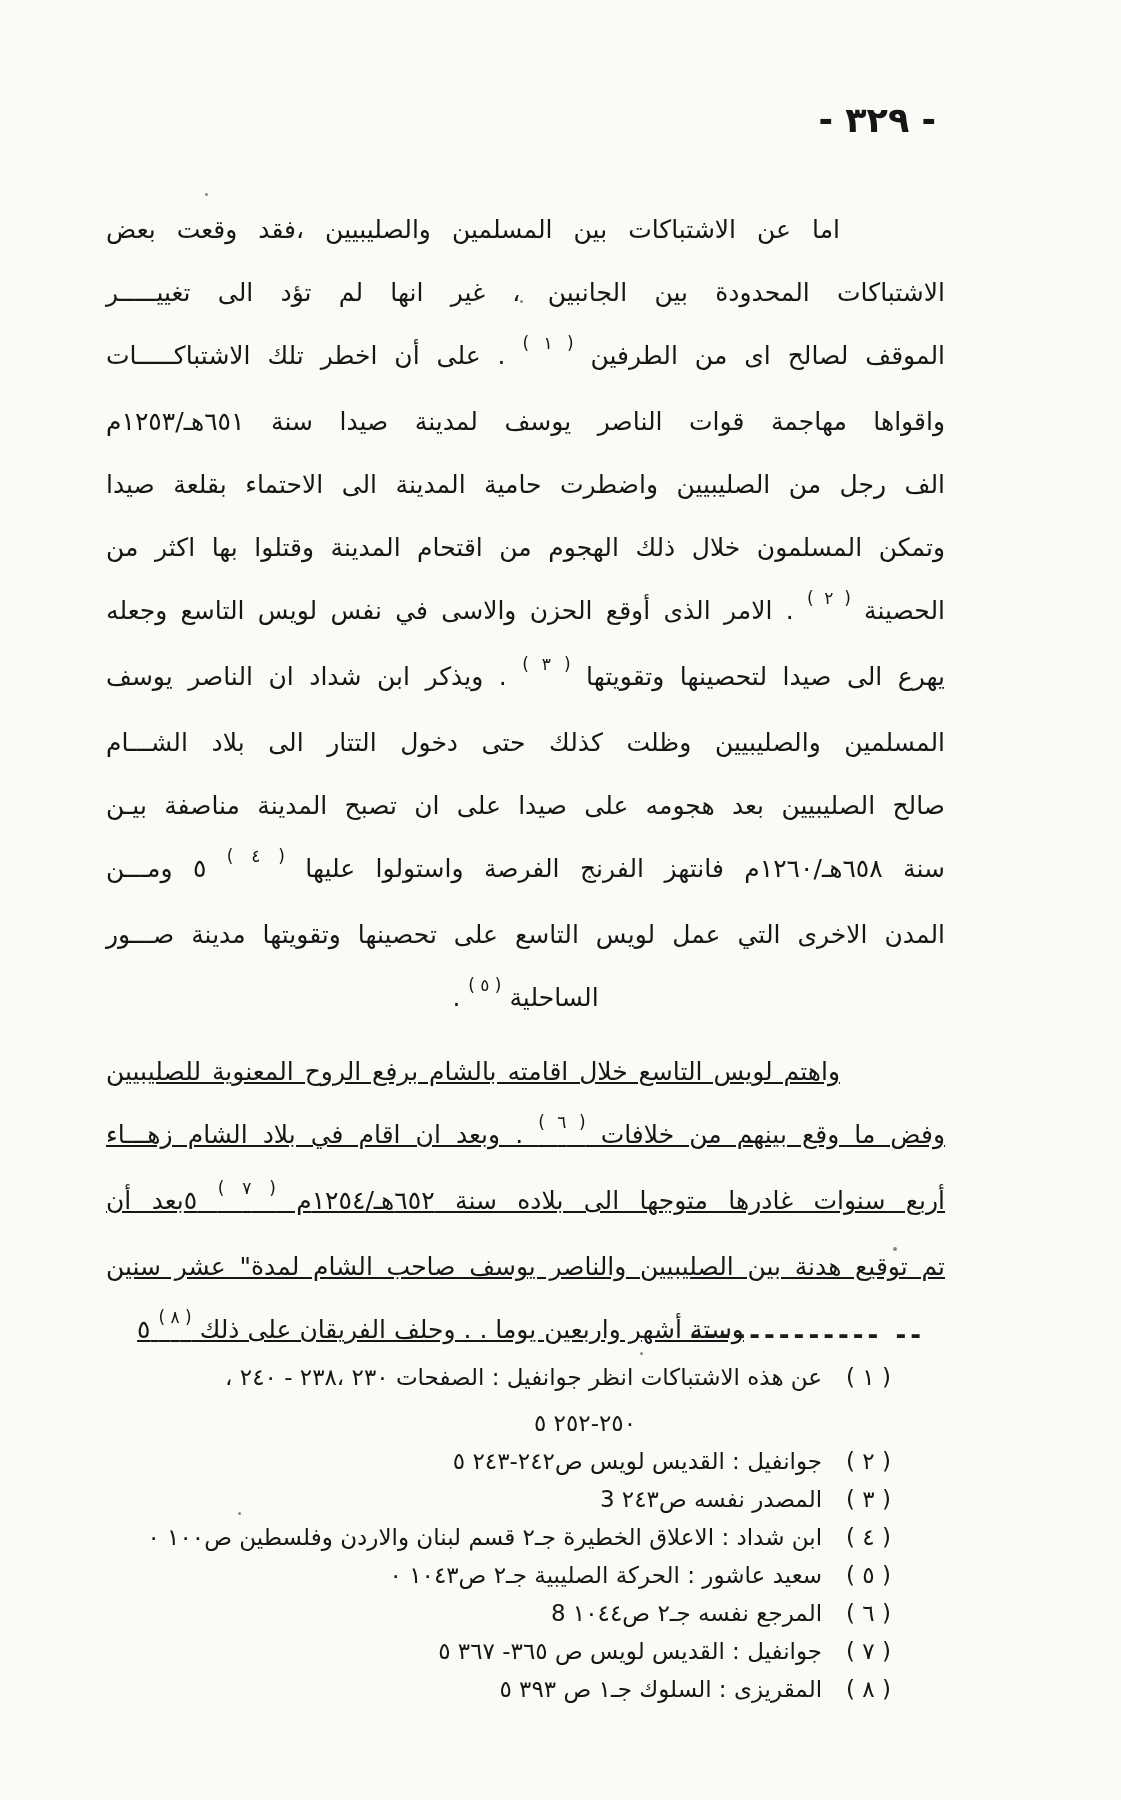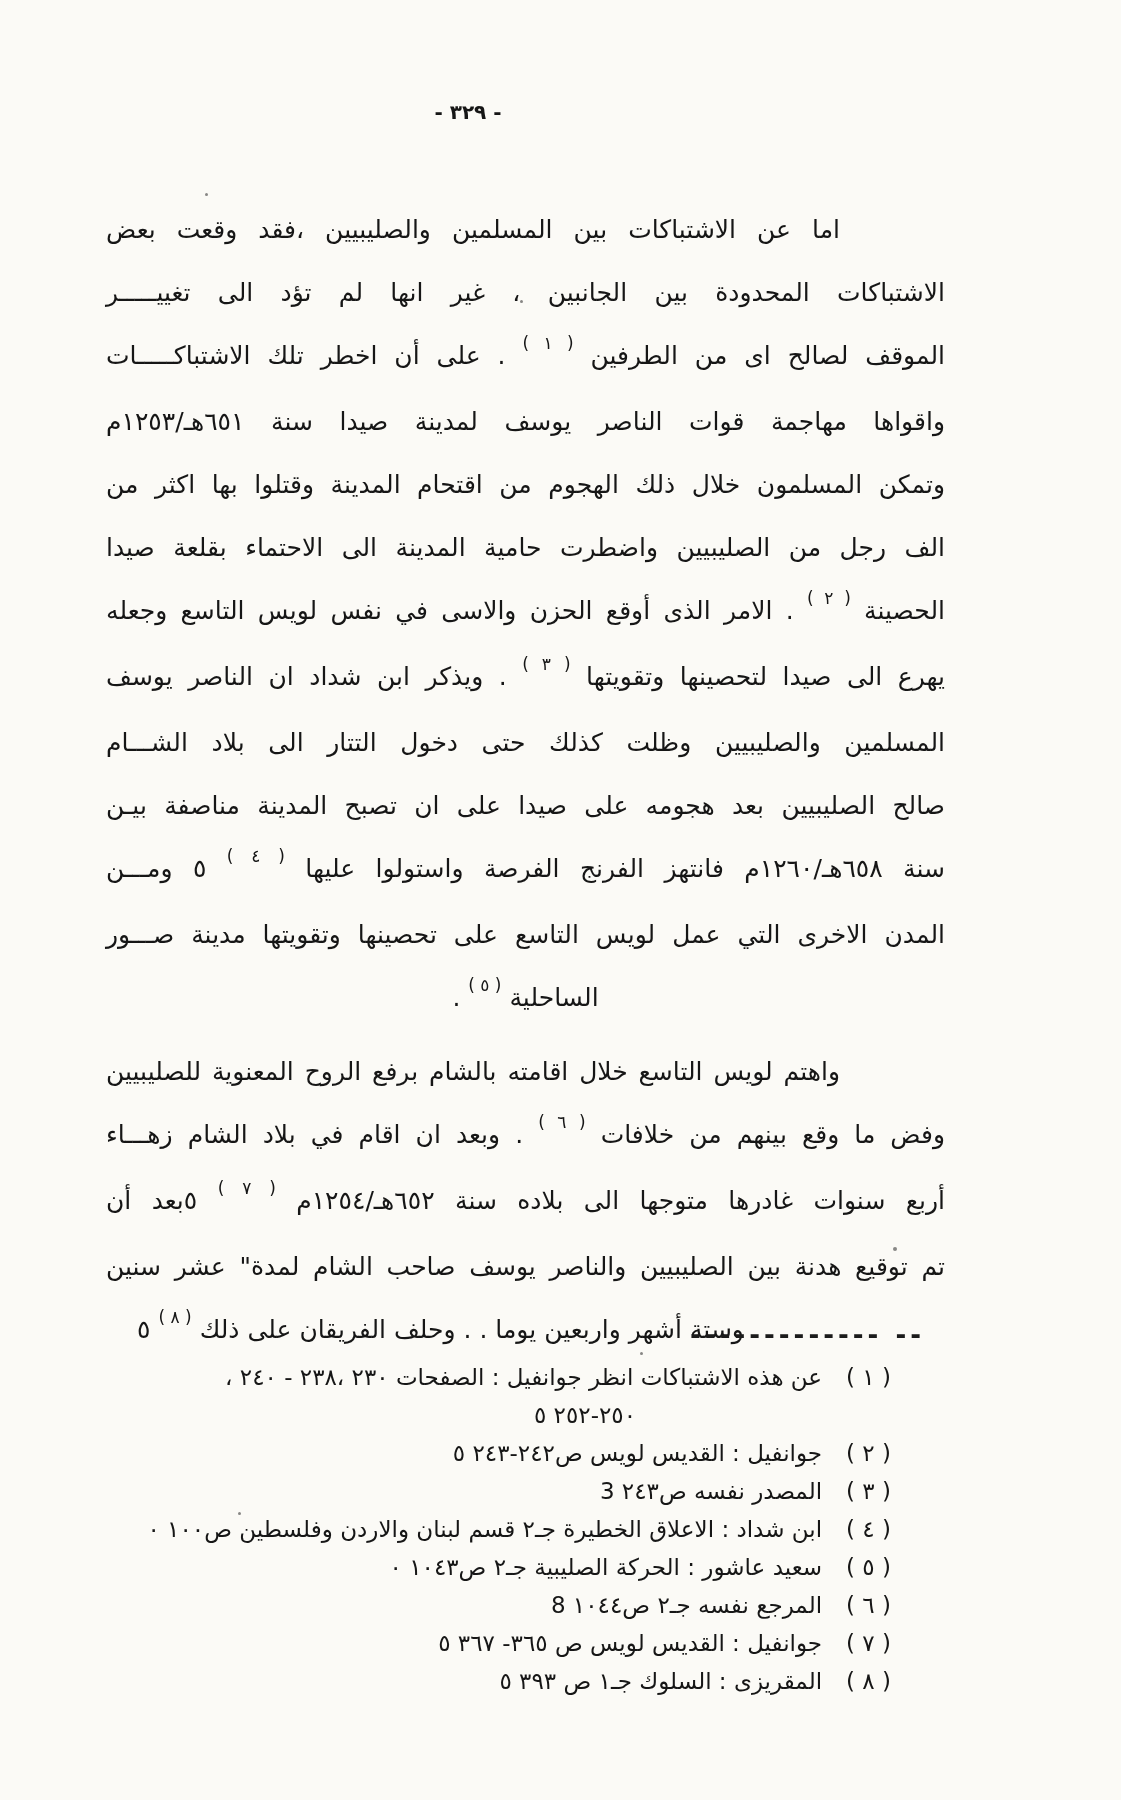--- a/index.html
+++ b/index.html
@@ -12,35 +12,35 @@
     background: #fbfaf6;
     font-family: "DejaVu Sans", sans-serif;
     color: #161616;
     overflow: hidden;
   }
   .page-number {
     position: absolute;
     top: 100px;
     left: 0;
     width: 936px;
-    text-align: center;
+    text-align: right;
     direction: rtl;
-    font-size: 20px;
+    font-size: 35px;
     font-weight: bold;
     letter-spacing: 3px;
   }
   .body-text {
     position: absolute;
     top: 198px;
     right: 176px;
     left: 106px;
     direction: rtl;
     font-size: 25px;
   }
-  .para + .para { margin-top: 8px; }
+  .para + .para { margin-top: 8px; text-decoration: underline; }
   .line {
     line-height: 63px;
     text-align: justify;
     text-align-last: justify;
   }
   .line.indent { text-indent: 105px; }
   .line.short { text-align: center; text-align-last: auto; }
   .line.offset { padding-left: 0; padding-right: 170px; }
   .fnref {
     font-size: 17px;
@@ -72,41 +72,42 @@
     align-items: flex-start;
     gap: 24px;
     line-height: 38px;
     white-space: nowrap;
   }
   .fn-num { flex: 0 0 auto; letter-spacing: 1px; }
   .fn-text { flex: 0 1 auto; }
   .fn-cont {
     line-height: 38px;
     padding-right: 255px;
+    margin-top: 8px;
   }
   .speck {
     position: absolute;
     background: rgba(40,40,40,0.55);
     border-radius: 50%;
   }
 </style>
 </head>
 <body>
 
 <div class="page">
   <div class="page-number">- ٣٢٩ -</div>
 
   <div class="body-text">
       <div class="para">
         <div class="line indent"><span>اما عن الاشتباكات بين المسلمين والصليبيين ،فقد وقعت بعض</span></div>
         <div class="line"><span>الاشتباكات المحدودة بين الجانبين ، غير انها لم تؤد الى تغييـــــر</span></div>
         <div class="line"><span>الموقف لصالح اى من الطرفين </span><span class="fnref">( ١ )</span><span> . على أن اخطر تلك الاشتباكـــــات</span></div>
         <div class="line"><span>واقواها مهاجمة قوات الناصر يوسف لمدينة صيدا سنة ٦٥١هـ/١٢٥٣م</span></div>
+        <div class="line"><span>الف رجل من الصليبيين واضطرت حامية المدينة الى الاحتماء بقلعة صيدا</span></div>
         <div class="line"><span>وتمكن المسلمون خلال ذلك الهجوم من اقتحام المدينة وقتلوا بها اكثر من</span></div>
-        <div class="line"><span>الف رجل من الصليبيين واضطرت حامية المدينة الى الاحتماء بقلعة صيدا</span></div>
         <div class="line"><span>الحصينة </span><span class="fnref">( ٢ )</span><span> . الامر الذى أوقع الحزن والاسى في نفس لويس التاسع وجعله</span></div>
         <div class="line"><span>يهرع الى صيدا لتحصينها وتقويتها </span><span class="fnref">( ٣ )</span><span> . ويذكر ابن شداد ان الناصر يوسف</span></div>
         <div class="line"><span>المسلمين والصليبيين وظلت كذلك حتى دخول التتار الى بلاد الشـــام</span></div>
         <div class="line"><span>صالح الصليبيين بعد هجومه على صيدا على ان تصبح المدينة مناصفة بيـن</span></div>
         <div class="line"><span>سنة ٦٥٨هـ/١٢٦٠م فانتهز الفرنج الفرصة واستولوا عليها </span><span class="fnref">( ٤ )</span><span> ٥ ومـــن</span></div>
         <div class="line"><span>المدن الاخرى التي عمل لويس التاسع على تحصينها وتقويتها مدينة صـــور</span></div>
         <div class="line short"><span>الساحلية </span><span class="fnref">( ٥ )</span><span> .</span></div>
       </div>
       <div class="para">
         <div class="line indent"><span>واهتم لويس التاسع خلال اقامته بالشام برفع الروح المعنوية للصليبيين</span></div>

